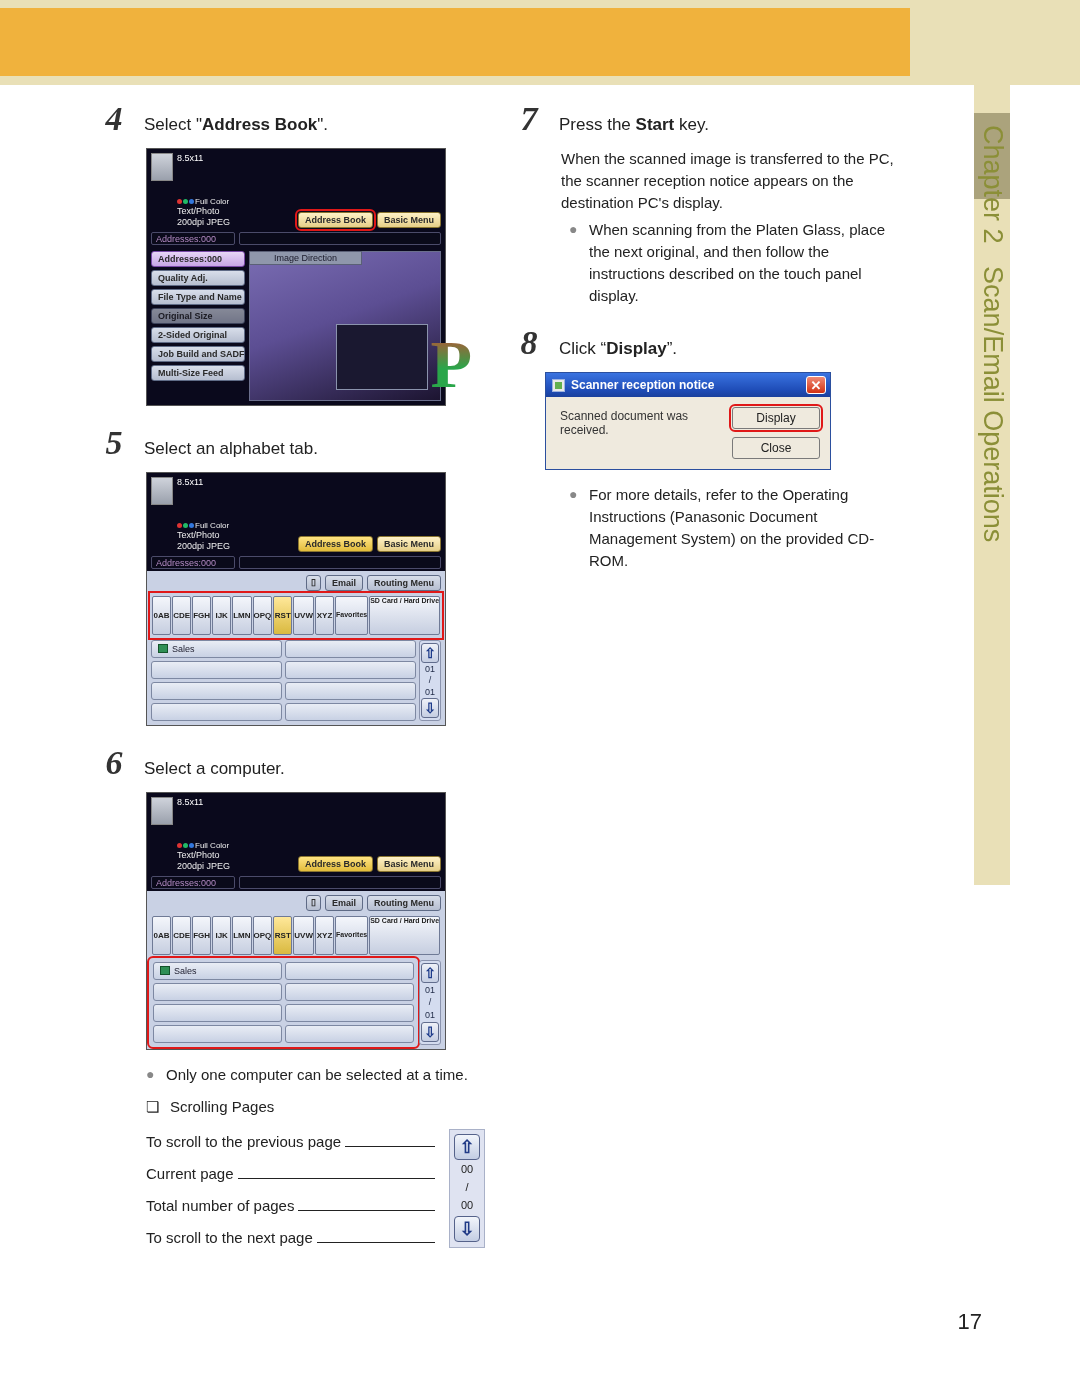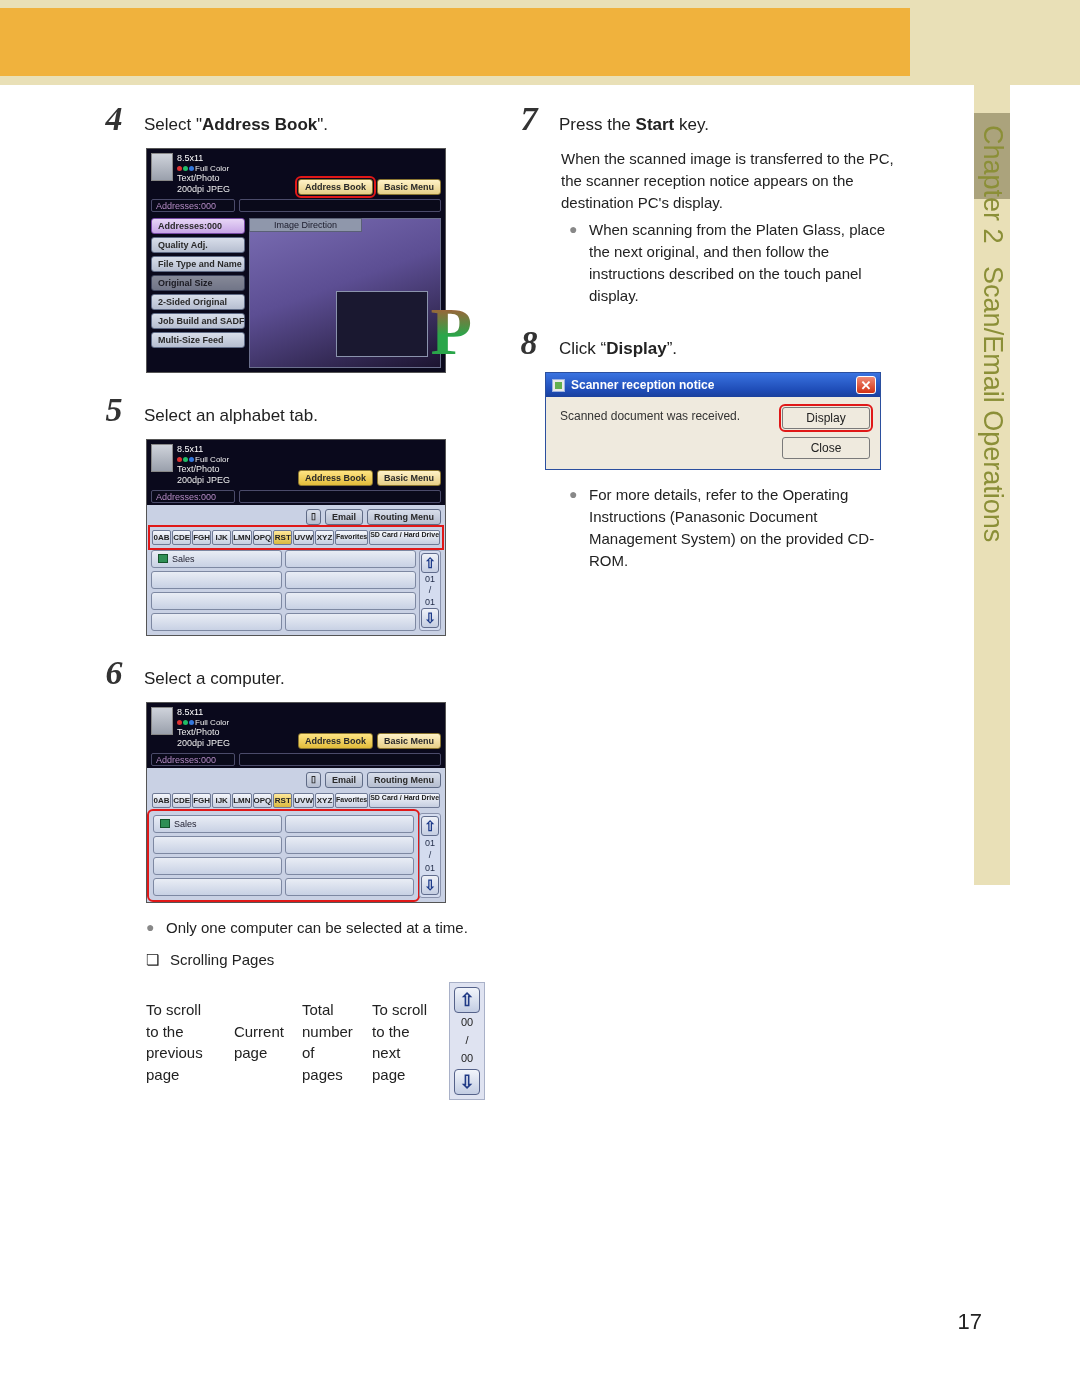--- a/index.html
+++ b/index.html
@@ -104,21 +104,21 @@
     width: 22px; height: 28px;
     background: linear-gradient(#cfd3db,#9aa0ac);
     border: 1px solid #888;
   }
   .top-info {
     font-size: 9px;
     line-height: 1.2;
     color: #eee;
   }
   .top-info .size { color: #fff; }
-  .top-info .fc { font-size:8px; }
+  .top-info .fc { font-size:8px;margin-top:33px; }
   .fc-dot { display:inline-block;width:5px;height:5px;border-radius:50%;margin-right:1px; }
   .panel-top-right {
     flex: 1;
     display: flex;
     justify-content: flex-end;
     gap: 4px;
   }
   .pill {
     background: linear-gradient(#fff2c7,#e6cf88);
     color: #2a2a2a;
@@ -215,21 +215,21 @@
   }
   .alpha {
     flex:1;
     background: linear-gradient(#f4f6fb,#c6cee0);
     border:1px solid #6f7a96;
     border-radius:2px;
     text-align:center;
     font-size:8px;
     font-weight:bold;
     color:#222;
-    padding:2px 0;
+    padding:14px 0;
     white-space:nowrap;
   }
   .alpha.on {
     background: linear-gradient(#ffe89a,#d9b93f);
   }
   .alpha.wide { flex:1.6; font-size:7px; }
   .alpha.xwide { flex:1.7; font-size:7px; line-height:1; padding:0; }
   .list-area {
     display:flex;
     gap:3px;
@@ -287,21 +287,21 @@
   .redframe-alpha { outline:2px solid #e01818; outline-offset:1px; }
   .redframe-rows { outline:2px solid #e01818; outline-offset:2px; padding:2px; border-radius:2px; }
   
   .scroll-diagram {
     display:flex;
     gap:10px;
     margin-top:12px;
   }
   .sd-labels {
     display:flex;
-    flex-direction:row;
+    flex-direction:column;
     gap:10px;
     font-size:15px;
     color:#222;
     padding-top:2px;
   }
   .sd-line {
     flex:1;
     border-bottom:1px solid #222;
     height:10px;
     margin:0 4px;
@@ -324,21 +324,21 @@
     background:linear-gradient(#f2f5fb,#c3cde3);
     border:1px solid #55628a;
     border-radius:4px;
     display:flex;align-items:center;justify-content:center;
     color:#203a86;
     font-size:18px;
     font-weight:bold;
   }
   
   .win-dialog {
-    width:336px;
+    width:286px;
     font-size:12px;
     border:1px solid #2b4f9e;
   }
   .win-title {
     background: linear-gradient(180deg,#3a73e0 0%, #1f4db8 70%, #1a409c 100%);
     color:#fff;
     display:flex;
     align-items:center;
     padding:3px 4px 3px 6px;
     font-weight:bold;

